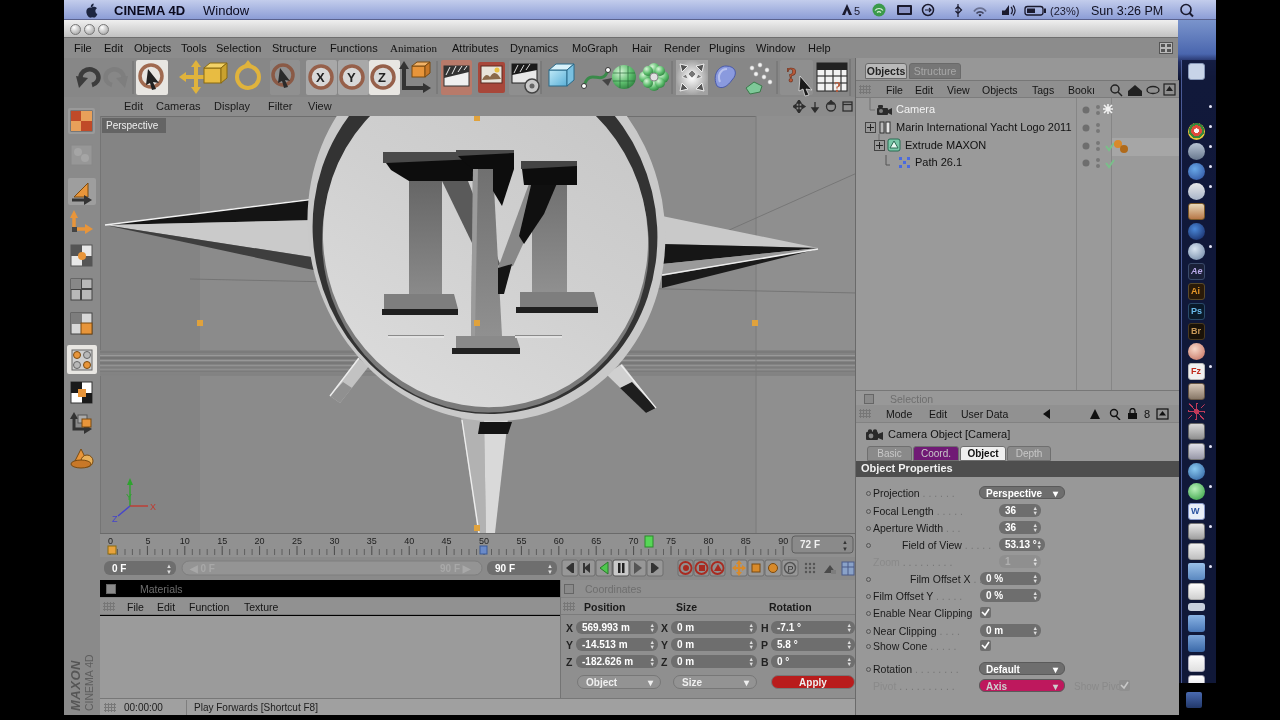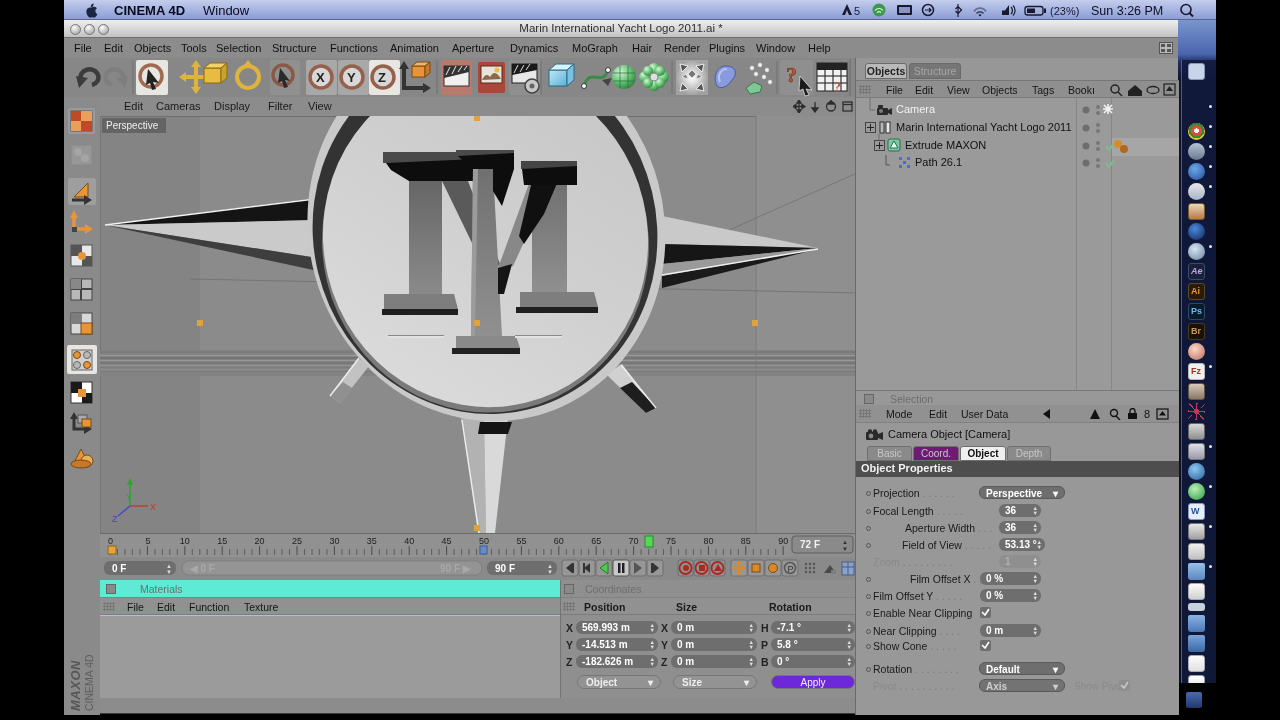--- a/index.html
+++ b/index.html
@@ -39,21 +39,21 @@
   color:#1a1a1a; font-size:11px; }
 #vpmenu span { position:absolute; top:3px; }
 
 #viewport { left:36px; top:96px; width:755px; height:417px; background:#8b8b8b; overflow:hidden; }
 
 #ruler { left:36px; top:513px; width:755px; height:24px; background:#8f8f8f;
   border-top:1px solid #6a6a6a; border-bottom:1px solid #6a6a6a; }
 #transport { left:36px; top:537px; width:755px; height:23px; background:#8a8a8a;
   border-bottom:1px solid #6a6a6a; }
 
-#materials { left:36px; top:560px; width:460px; height:118px; background:#5eead4; }
+#materials { left:36px; top:560px; width:460px; height:118px; background:#000000; }
 #coords { left:496px; top:560px; width:295px; height:118px; background:#8f8f8f;
   border-left:1px solid #747474; }
 #statusbar { left:36px; top:678px; width:755px; height:17px; background:#a0a0a0;
   border-top:1px solid #777; color:#1c1c1c; font-size:10px; }
 
 #rightpanel { left:791px; top:38px; width:323px; height:657px; background:#979797;
   border-left:1px solid #6a6a6a; }
 
 
 #desktop { left:1178px; top:20px; width:38px; height:700px;
@@ -172,39 +172,38 @@
       </div>
     <div class="abs" style="left:0;top:663px;width:38px;height:37px;background:#000;"></div>
   <div class="abs" style="left:8px;top:672px;width:16px;height:16px;background:linear-gradient(#4a6ab0,#22386a);border-radius:2px;"></div>
 </div>
 
   <div class="abs" id="win">
     <div class="abs" id="titlebar">
       <div class="tl" style="left:6px;"></div>
       <div class="tl" style="left:20px;"></div>
       <div class="tl" style="left:34px;"></div>
-      <div id="titletext">Marin International Yacht Logo 2011.ai *</div>
     </div>
     <div class="abs" id="menurow">
       <svg class="abs" style="left:1095px;top:4px;" width="14" height="12" viewBox="0 0 14 12">
         <rect x="0.5" y="0.5" width="13" height="11" fill="#b8b8b8" stroke="#555"></rect>
         <rect x="2" y="2" width="4" height="3" fill="#555"></rect>
           <rect x="8" y="2" width="4" height="3" fill="#555"></rect>
         <rect x="2" y="7" width="4" height="3" fill="#555"></rect>
           <rect x="8" y="7" width="4" height="3" fill="#555"></rect>
       </svg>
       <span style="left:10px;">File</span>
         <span style="left:40px;">Edit</span>
       <span style="left:70px;">Objects</span>
         <span style="left:117px;">Tools</span>
       <span style="left:152px;">Selection</span>
         <span style="left:208px;">Structure</span>
       <span style="left:266px;">Functions</span>
-        <span style="left:326px;">Animation</span>
-      <span style="left:388px;">Aperture</span>
+        <span style="left:326px;font-family:Liberation Serif, serif;">Animation</span>
+      <span style="left:388px;">Attributes</span>
         <span style="left:446px;">Dynamics</span>
       <span style="left:508px;">MoGraph</span>
         <span style="left:568px;">Hair</span>
       <span style="left:600px;">Render</span>
         <span style="left:645px;">Plugins</span>
       <span style="left:692px;">Window</span>
         <span style="left:744px;">Help</span>
     </div>
     <div class="abs" id="toolbar">
 <svg width="791" height="39" viewBox="0 0 791 39">
@@ -841,21 +840,27 @@
         <span class="fld" style="left:110px;top:75px;width:86px;">0 m<span class="st">▲<br>▼</span></span>
         <span class="fld" style="left:210px;top:75px;width:84px;">0 °<span class="st">▲<br>▼</span></span>
 <span class="abs" style="left:16px;top:95px;width:84px;height:14px;background:#939393;border:1px solid #777;border-radius:7px;color:#efefef;font-size:10px;font-weight:bold;">
           <span style="position:absolute;left:8px;top:1px;">Object</span>
           <span style="position:absolute;right:7px;top:1px;">▾</span>
         </span>
 <span class="abs" style="left:112px;top:95px;width:84px;height:14px;background:#939393;border:1px solid #777;border-radius:7px;color:#efefef;font-size:10px;font-weight:bold;">
           <span style="position:absolute;left:8px;top:1px;">Size</span>
           <span style="position:absolute;right:7px;top:1px;">▾</span>
         </span>
-<span class="abs" style="left:210px;top:95px;width:84px;height:14px;background:#6d28d9;border:1px solid #777;border-radius:7px;color:#efefef;font-size:10px;font-weight:normal;text-align:center;line-height:14px;">Apply</span>
+<span class="abs" style="left:210px;top:95px;width:84px;height:14px;background:#b91c1c;border:1px solid #777;border-radius:7px;color:#efefef;font-size:10px;font-weight:bold;text-align:center;line-height:14px;">Apply</span>
+    </div>
+    <div class="abs" id="statusbar">
+  <div class="abs grip" style="left:4px;top:4px;"></div>
+  <span class="abs" style="left:24px;top:3px;">00:00:00</span>
+  <div class="abs" style="left:86px;top:1px;width:1px;height:15px;background:#7e7e7e;"></div>
+  <span class="abs" style="left:94px;top:3px;">Play Forwards [Shortcut F8]</span>
     </div>
     <svg class="abs" style="left:1100px;top:681px;" width="13" height="13" viewBox="0 0 13 13">
       <g stroke="#6e6e6e" stroke-width="1">
           <line x1="12" y1="1" x2="1" y2="12"></line>
           <line x1="12" y1="5" x2="5" y2="12"></line>
           <line x1="12" y1="9" x2="9" y2="12"></line>
         </g>
     </svg>
     <div class="abs" id="rightpanel">
 
@@ -1000,21 +1005,21 @@
             <span class="abs" style="left:5px;top:1px;">Object Properties</span>
           </div>
   <div class="abs" id="attrrows" style="left:0;top:90px;width:323px;height:239px;font-size:10.5px;color:#1a1a1a;">
             <span class="abs" style="left:10px;top:10px;width:5px;height:5px;border:1px solid #555;border-radius:50%;"></span>
             <span class="abs" style="left:17px;top:6px;color:#1a1a1a;">Projection<span style="color:#777;"> . . . . . .</span></span>
             <span class="fld" style="left:123px;top:5px;width:86px;background:#6e6e6e;color:#fff;border:1px solid #5a5a5a;">Perspective<span style="position:absolute;right:6px;top:0;">▾</span></span>
             <span class="abs" style="left:10px;top:28px;width:5px;height:5px;border:1px solid #555;border-radius:50%;"></span>
             <span class="abs" style="left:17px;top:24px;color:#1a1a1a;">Focal Length<span style="color:#777;"> . . . . .</span></span>
             <span class="fld" style="left:143px;top:23px;width:42px;background:#6e6e6e;color:#fff;">36<span class="st">▲<br>▼</span></span>
             <span class="abs" style="left:10px;top:45px;width:5px;height:5px;border:1px solid #555;border-radius:50%;"></span>
-            <span class="abs" style="left:17px;top:41px;color:#1a1a1a;margin-left:32px;">Aperture Width<span style="color:#777;"> . . .</span></span>
+            <span class="abs" style="left:17px;top:41px;color:#1a1a1a;">Aperture Width<span style="color:#777;"> . . .</span></span>
             <span class="fld" style="left:143px;top:40px;width:42px;background:#6e6e6e;color:#fff;">36<span class="st">▲<br>▼</span></span>
             <span class="abs" style="left:10px;top:62px;width:5px;height:5px;border:1px solid #555;border-radius:50%;"></span>
             <span class="abs" style="left:17px;top:58px;color:#1a1a1a;padding-left:29px;">Field of View<span style="color:#777;"> . . . . .</span></span>
             <span class="fld" style="left:143px;top:57px;width:46px;background:#6e6e6e;color:#fff;">53.13 °<span class="st">▲<br>▼</span></span>
             <span class="abs" style="left:17px;top:75px;color:#8a8a8a;">Zoom<span style="color:#777;"> . . . . . . . . .</span></span>
             <span class="fld" style="left:143px;top:74px;width:42px;background:#8f8f8f;color:#b0b0b0;">1<span class="st">▲<br>▼</span></span>
             <span class="abs" style="left:10px;top:96px;width:5px;height:5px;border:1px solid #555;border-radius:50%;"></span>
             <span class="abs" style="left:17px;top:92px;color:#1a1a1a;margin-left:37px;">Film Offset X<span style="color:#777;"> . . . . .</span></span>
             <span class="fld" style="left:124px;top:91px;width:61px;">0 %<span class="st">▲<br>▼</span></span>
             <span class="abs" style="left:10px;top:113px;width:5px;height:5px;border:1px solid #555;border-radius:50%;"></span>
@@ -1030,21 +1035,21 @@
             <span class="fld" style="left:124px;top:143px;width:61px;">0 m<span class="st">▲<br>▼</span></span>
             <span class="abs" style="left:10px;top:163px;width:5px;height:5px;border:1px solid #555;border-radius:50%;"></span>
             <span class="abs" style="left:17px;top:159px;color:#1a1a1a;">Show Cone<span style="color:#777;"> . . . . .</span></span>
             <span class="abs" style="left:124px;top:159px;width:11px;height:11px;background:#6e6e6e;border-radius:2px;"><svg width="11" height="11" viewBox="0 0 11 11">
                 <path d="M 2 5 l 3 3 4 -6" stroke="#fff" stroke-width="1.6" fill="none"></path>
               </svg></span>
             <span class="abs" style="left:10px;top:186px;width:5px;height:5px;border:1px solid #555;border-radius:50%;"></span>
             <span class="abs" style="left:17px;top:182px;color:#1a1a1a;">Rotation<span style="color:#777;"> . . . . . . . .</span></span>
             <span class="fld" style="left:123px;top:181px;width:86px;background:#6e6e6e;color:#fff;border:1px solid #5a5a5a;">Default<span style="position:absolute;right:6px;top:0;">▾</span></span>
             <span class="abs" style="left:17px;top:199px;color:#8a8a8a;">Pivot<span style="color:#777;"> . . . . . . . . . .</span></span>
-            <span class="fld" style="left:123px;top:198px;width:86px;background:#737373;color:#cfcfcf;border:1px solid #5a5a5a;">Axis<span style="position:absolute;right:6px;top:0;">▾</span></span>
+            <span class="fld" style="left:123px;top:198px;width:86px;background:#be185d;color:#cfcfcf;border:1px solid #5a5a5a;">Axis<span style="position:absolute;right:6px;top:0;">▾</span></span>
             <span class="abs" style="left:218px;top:200px;color:#8a8a8a;font-size:10px;">Show Pivot</span>
             <span class="abs" style="left:263px;top:199px;width:11px;height:11px;background:#8f8f8f;border-radius:2px;"><svg width="11" height="11" viewBox="0 0 11 11">
                 <path d="M 2 5 l 3 3 4 -6" stroke="#c8c8c8" stroke-width="1.6" fill="none"></path>
               </svg></span>
           </div>
 </div>
     </div>
   </div>
 </div>
 

